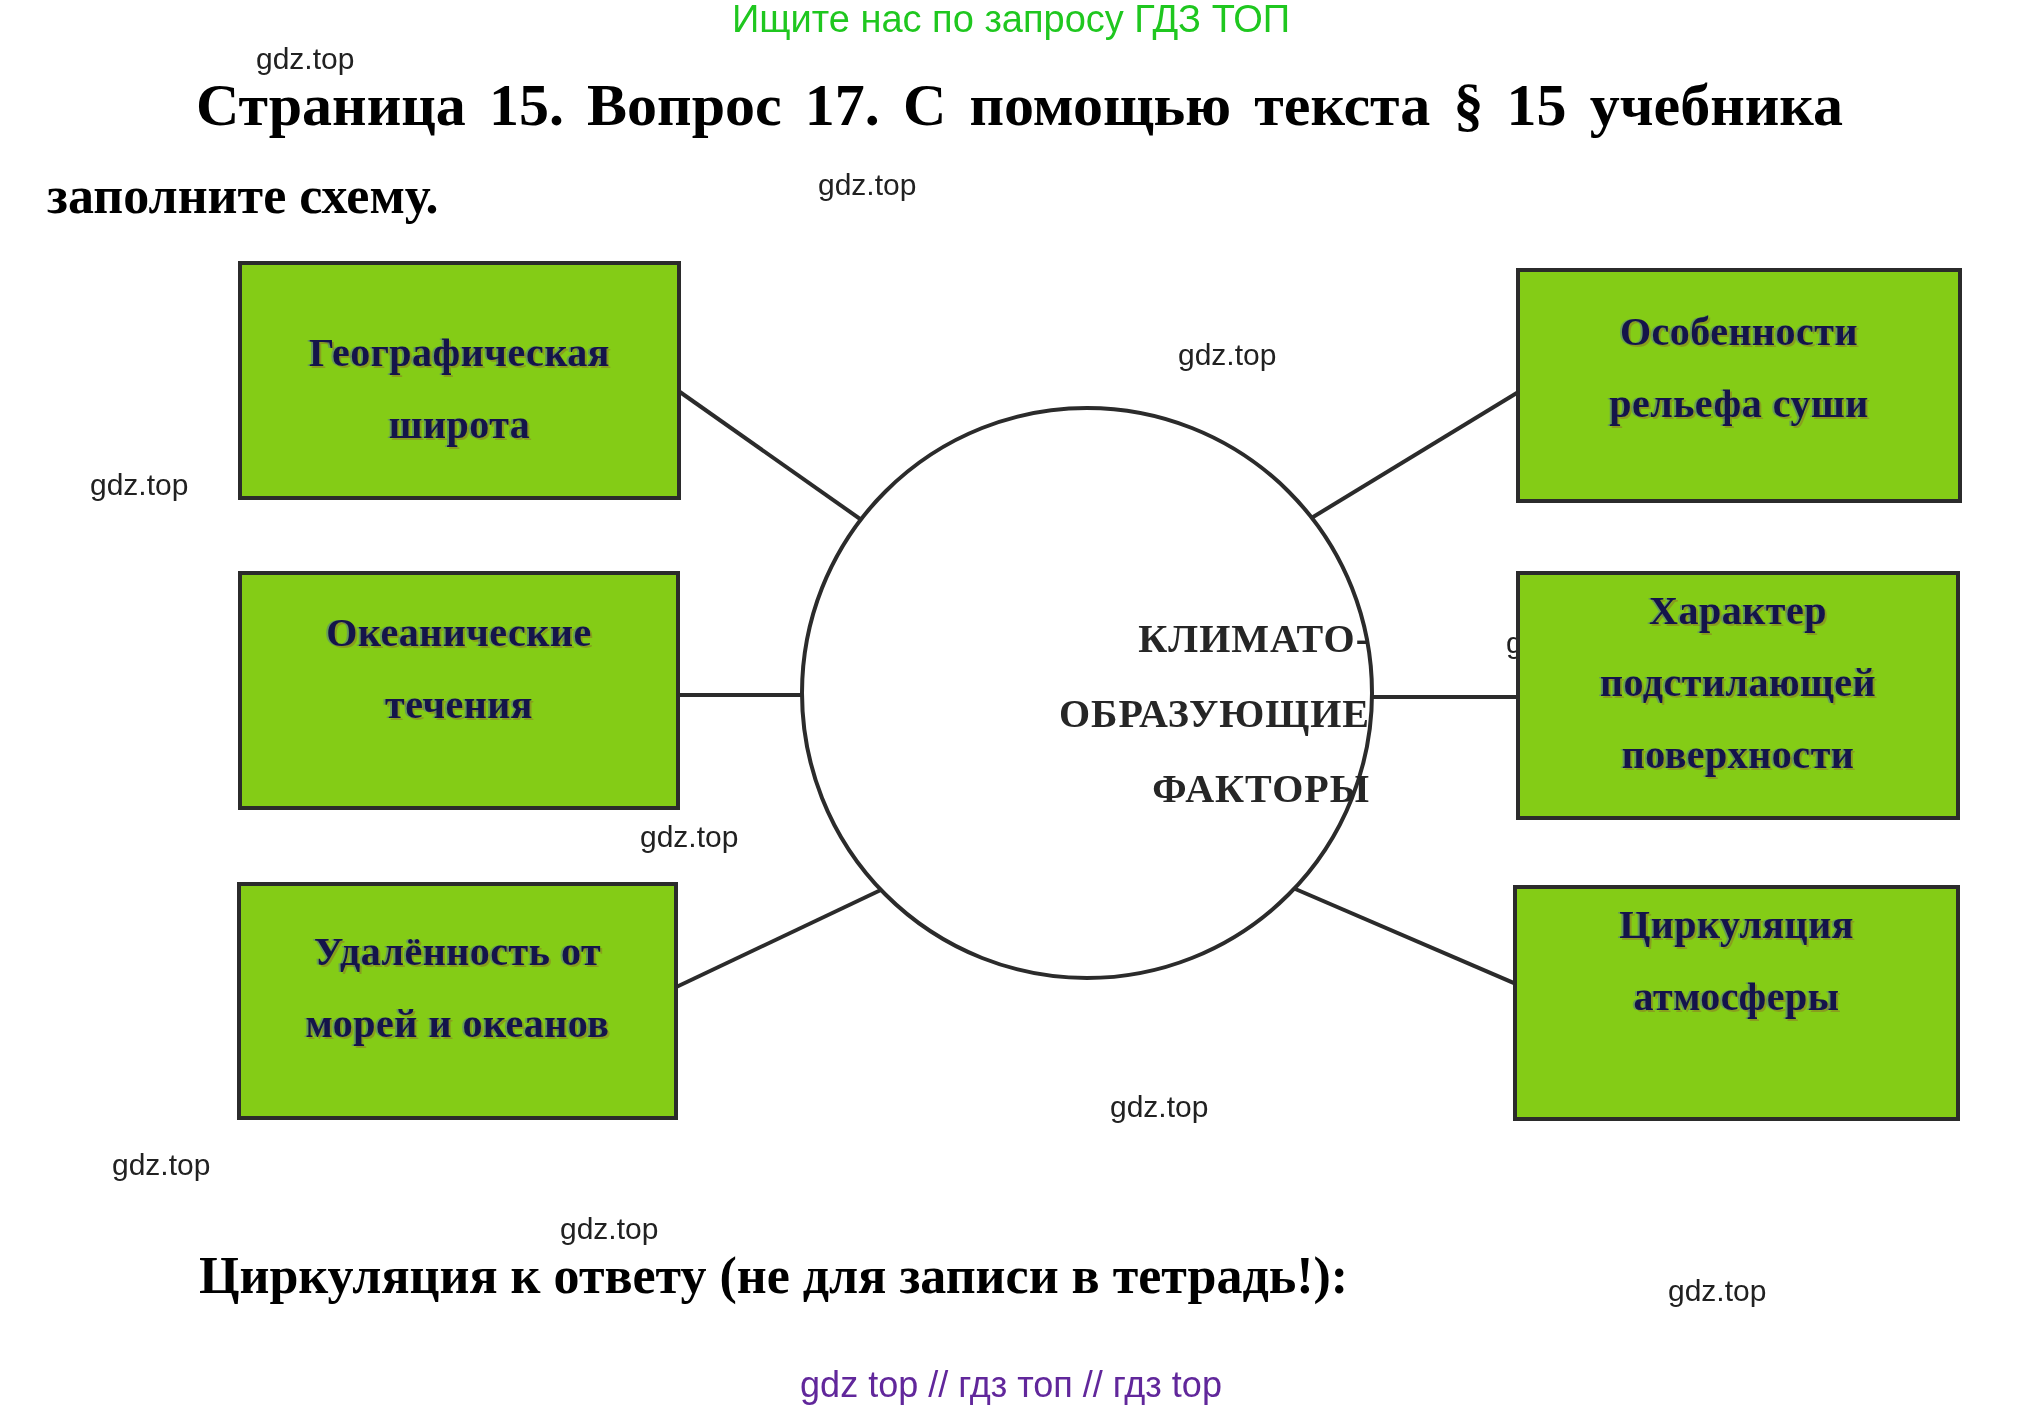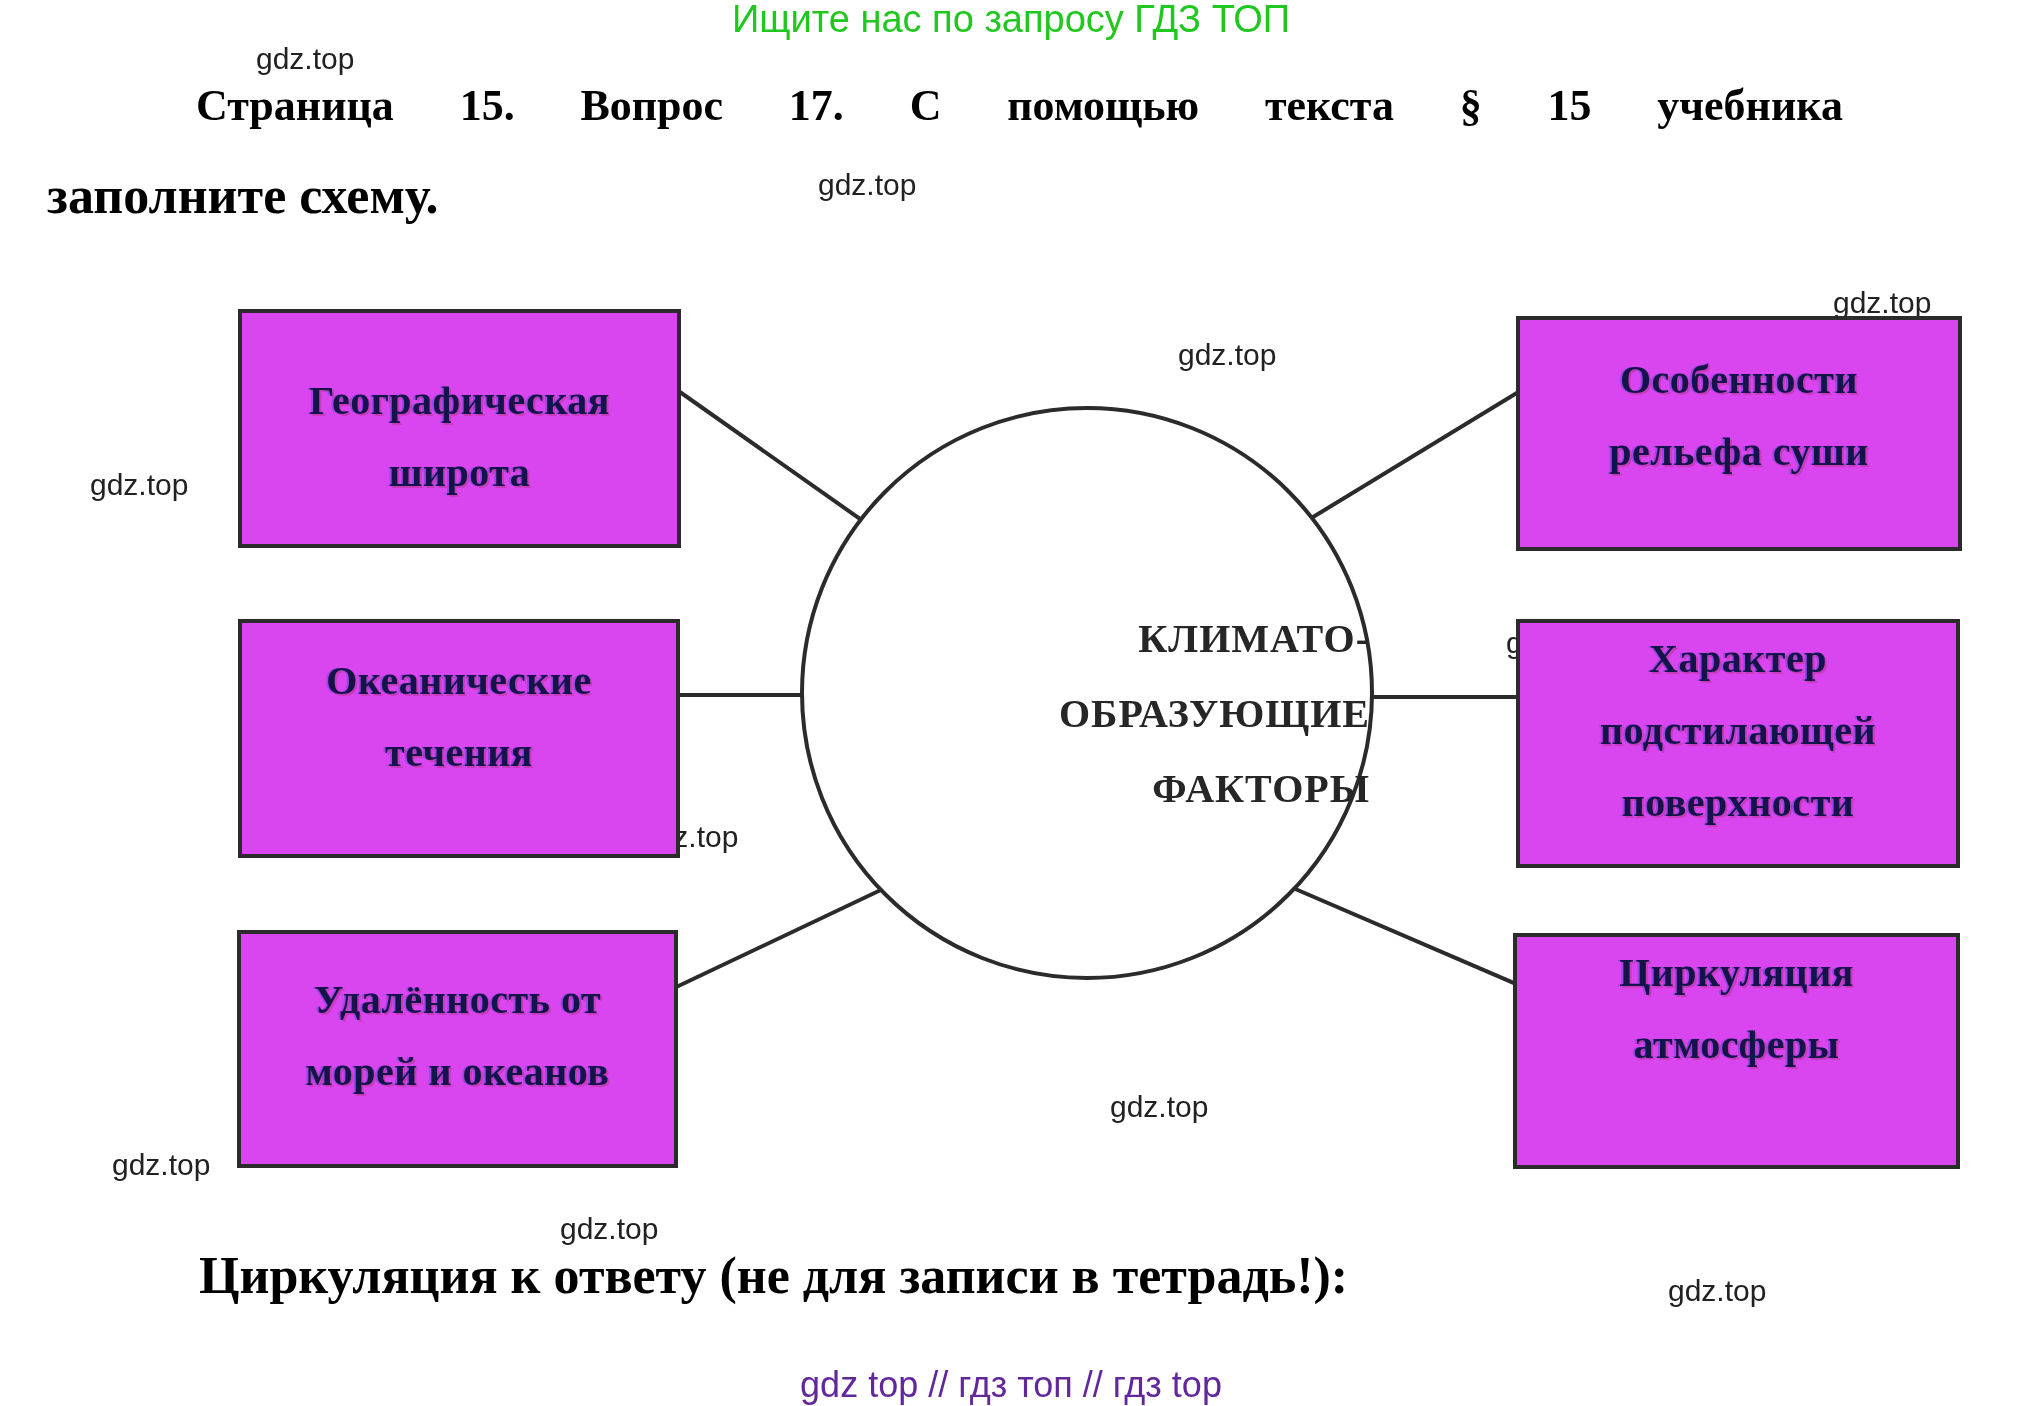--- a/index.html
+++ b/index.html
@@ -6,29 +6,29 @@
   #page{position:relative;width:2022px;height:1406px;background:#ffffff;overflow:hidden;
         font-family:"Liberation Serif",serif;}
   
   .promo{position:absolute;left:0;top:-2px;width:100%;text-align:center;
          font-family:"Liberation Sans",sans-serif;font-size:38px;font-weight:400;
          color:#1fc71f;}
   
   .wm{position:absolute;font-family:Liberation Sans, sans-serif;font-size:30px;
       color:#212121;white-space:nowrap;}
   
-  .title-line1{position:absolute;left:196px;top:80px;width:1647px;
-               font-size:44px;font-weight:bold;color:#000;
+  .title-line1{position:absolute;left:196px;top:71px;width:1647px;
+               font-size:60px;font-weight:bold;color:#000;
                text-align:justify;text-align-last:justify;white-space:normal;}
   .title-line2{position:absolute;left:47px;top:166px;font-size:52px;font-weight:bold;color:#000;}
   
   #connectors{position:absolute;left:0;top:0;}
   
-  .box{position:absolute;background:#d946ef;border:4px solid #2b2b2b;box-sizing:border-box;
-       text-align:center;margin-top:48px;}
+  .box{position:absolute;background:#84cc16;border:4px solid #2b2b2b;box-sizing:border-box;
+       text-align:center;}
   .box-line{display:block;font-size:40px;font-weight:bold;line-height:72px;
             color:#14144a;letter-spacing:0.5px;
             text-shadow:-2px 0 0 rgba(50,70,215,0.35),2px 2px 0 rgba(150,35,55,0.28);}
   
   .circle{position:absolute;left:800px;top:406px;width:574px;height:574px;border-radius:50%;
           background:#ffffff;border:4px solid #2b2b2b;box-sizing:border-box;
           display:flex;flex-direction:column;justify-content:center;align-items:flex-end;
           padding-top:40px;}
   .circle-line{display:block;font-size:40px;font-weight:bold;line-height:75px;
                color:#262626;letter-spacing:1px;text-align:center;}

